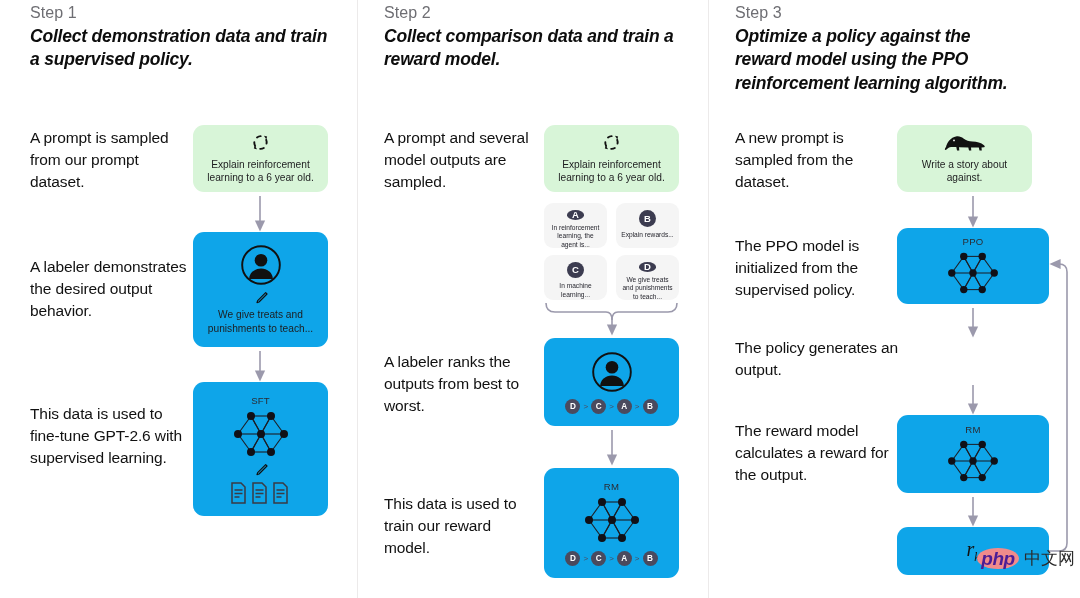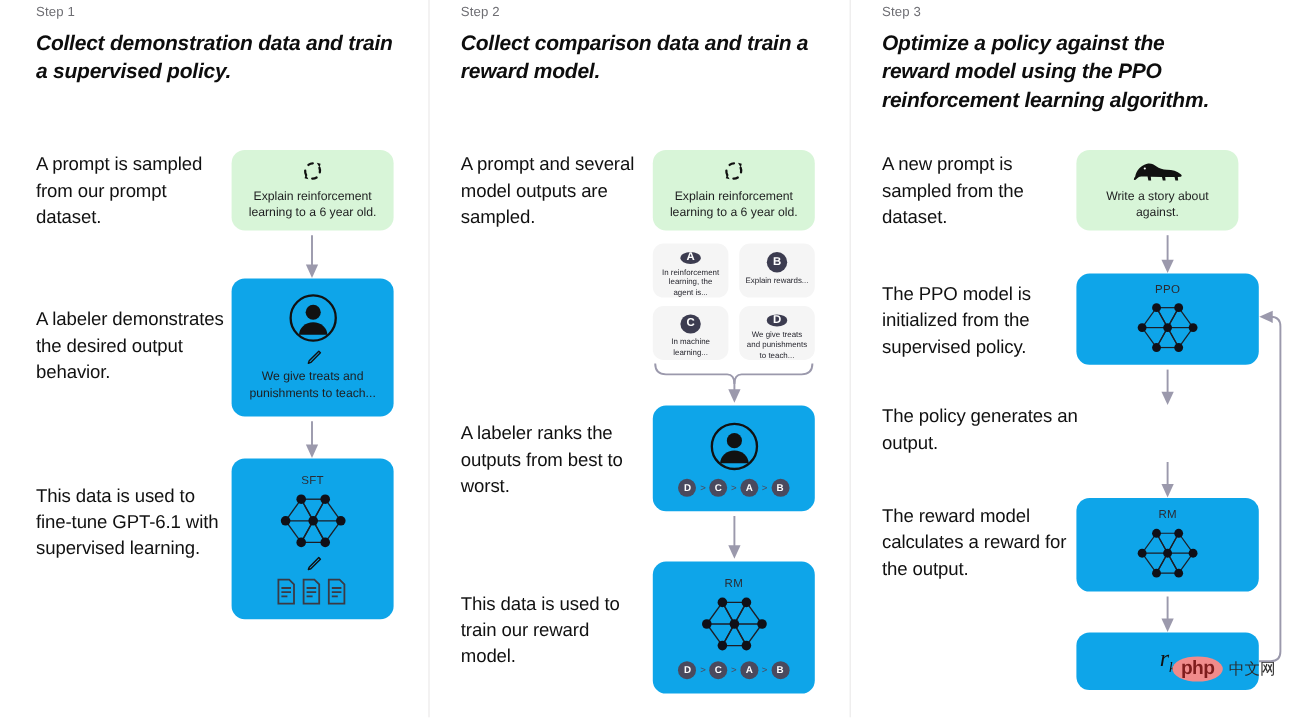--- a/index.html
+++ b/index.html
@@ -12,21 +12,21 @@
   }
   .page { position: relative; width: 1080px; height: 598px; display: flex; }
 
   .column { position: relative; height: 598px; }
   .col1 { width: 357px; }
   .col2 { width: 351px; border-left: 1px solid #eceaea; }
   .col3 { width: 372px; border-left: 1px solid #eceaea; }
 
   .step-label {
     position: absolute;
-    font-size: 11px;
+    font-size: 16px;
     color: #6e6e73;
     letter-spacing: .1px;
   }
   .step-title {
     position: absolute;
     font-size: 17.5px;
     font-weight: bold;
     line-height: 1.33;
     color: #0d0d0d;
     letter-spacing: -.2px;
@@ -111,42 +111,42 @@
   .arrows { position: absolute; left: 0; top: 0; width: 1080px; height: 598px; pointer-events: none; }
 
   
   .watermark {
     position: absolute;
     display: flex; align-items: center; gap: 5px;
   }
   .wm-php {
     width: 42px; height: 21px; border-radius: 50%;
     background: #f08b8b;
-    color: #7f1d1d; font-weight: bold;
-    font-size: 16px;
+    color: #4c1d95; font-style: italic; font-weight: bold;
+    font-size: 19px;
     display: flex; align-items: center; justify-content: center;
     letter-spacing: -.5px;
   }
-  .wm-cn { font-size: 13px; color: #2b2b2b; }
+  .wm-cn { font-size: 17px; color: #2b2b2b; }
 
   .rk { font-size: 20px; font-style: italic; font-family: "Liberation Serif", serif; color:#111; }
   .rk sub { font-size: 12px; }
 </style>
 </head>
 <body>
 
 <div class="page">
 
   <div class="column col1">
     <div class="step-label" style="left:30px; top:4px;">Step 1</div>
     <div class="step-title" style="left:30px; top:25px; width:300px;">Collect demonstration data and train a supervised policy.</div>
 
     <div class="caption" style="left:30px; top:127px; width:160px;">A prompt is sampled from our prompt dataset.</div>
     <div class="caption" style="left:30px; top:256px; width:170px;">A labeler demonstrates the desired output behavior.</div>
-    <div class="caption" style="left:30px; top:403px; width:165px;">This data is used to fine-tune GPT-6.1 with supervised learning.</div>
+    <div class="caption" style="left:30px; top:403px; width:165px;">This data is used to fine-tune GPT-2.6 with supervised learning.</div>
 
     <div class="box green" style="left:193px; top:125px; width:135px; height:67px;">
       <span style="margin-bottom:6px;">
         <svg width="19" height="19" viewBox="0 0 24 24">
           <g fill="none" stroke="#111111" stroke-width="2.4" stroke-linecap="round">
             <path d="M19.2 8.6 A8 8 0 0 1 19.6 13.4"></path>
             <path d="M16.2 18.9 A8 8 0 0 1 11.6 20"></path>
             <path d="M5.2 16.3 A8 8 0 0 1 4.2 11.6"></path>
             <path d="M7.6 5.6 A8 8 0 0 1 12.2 4"></path>
           </g>

